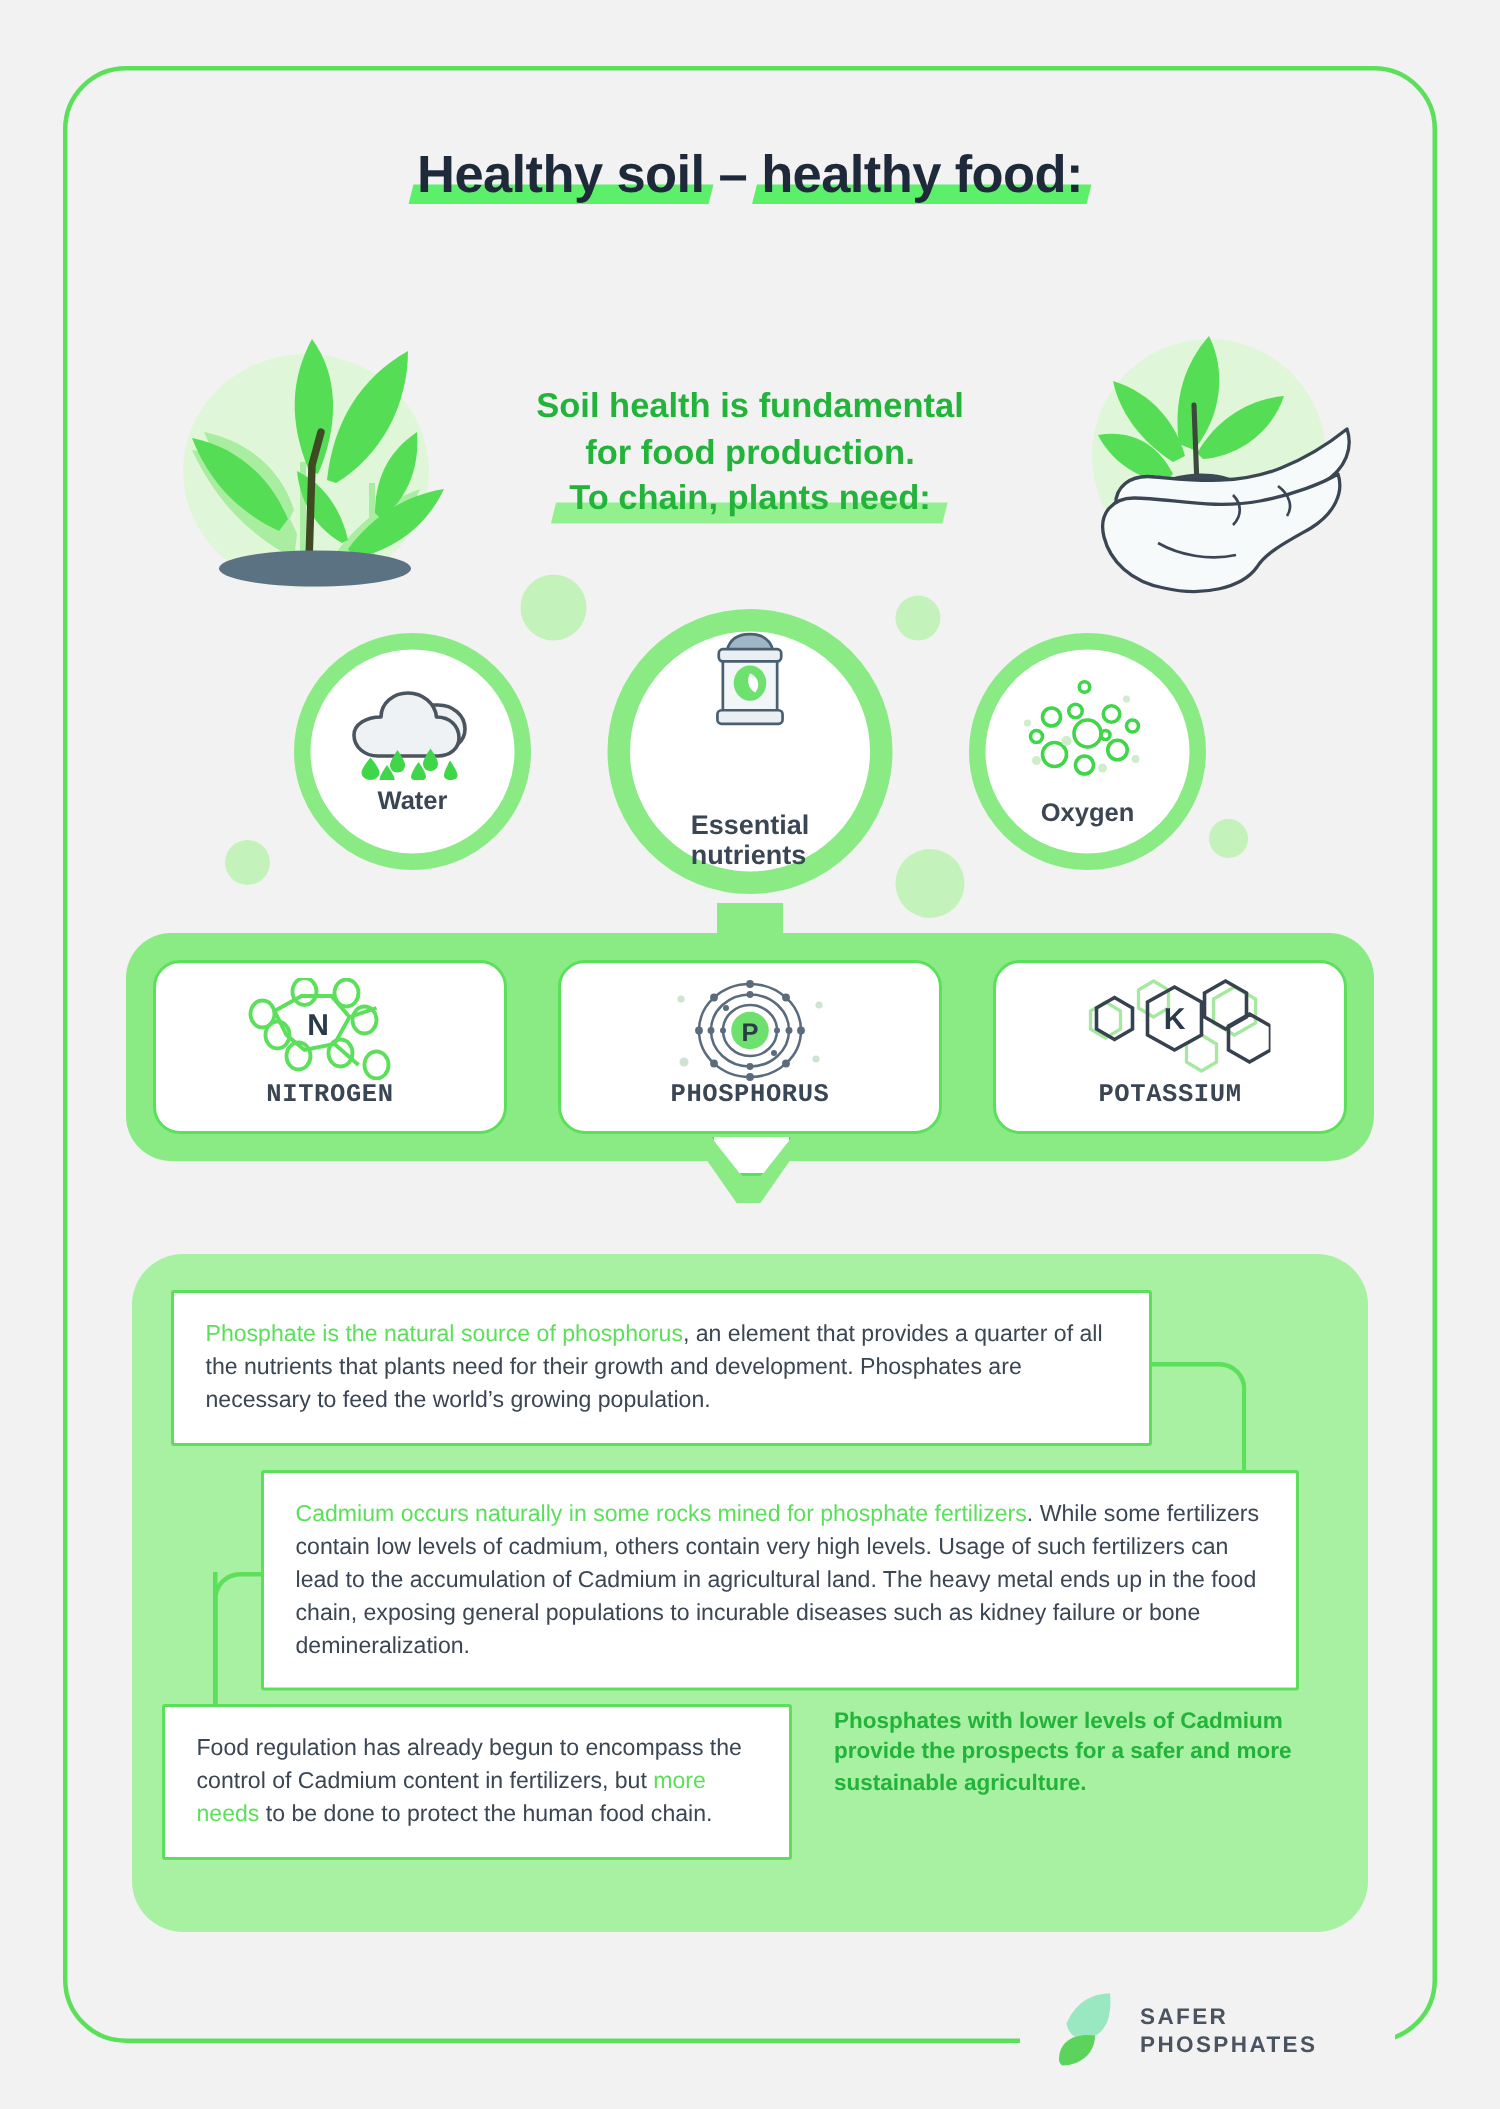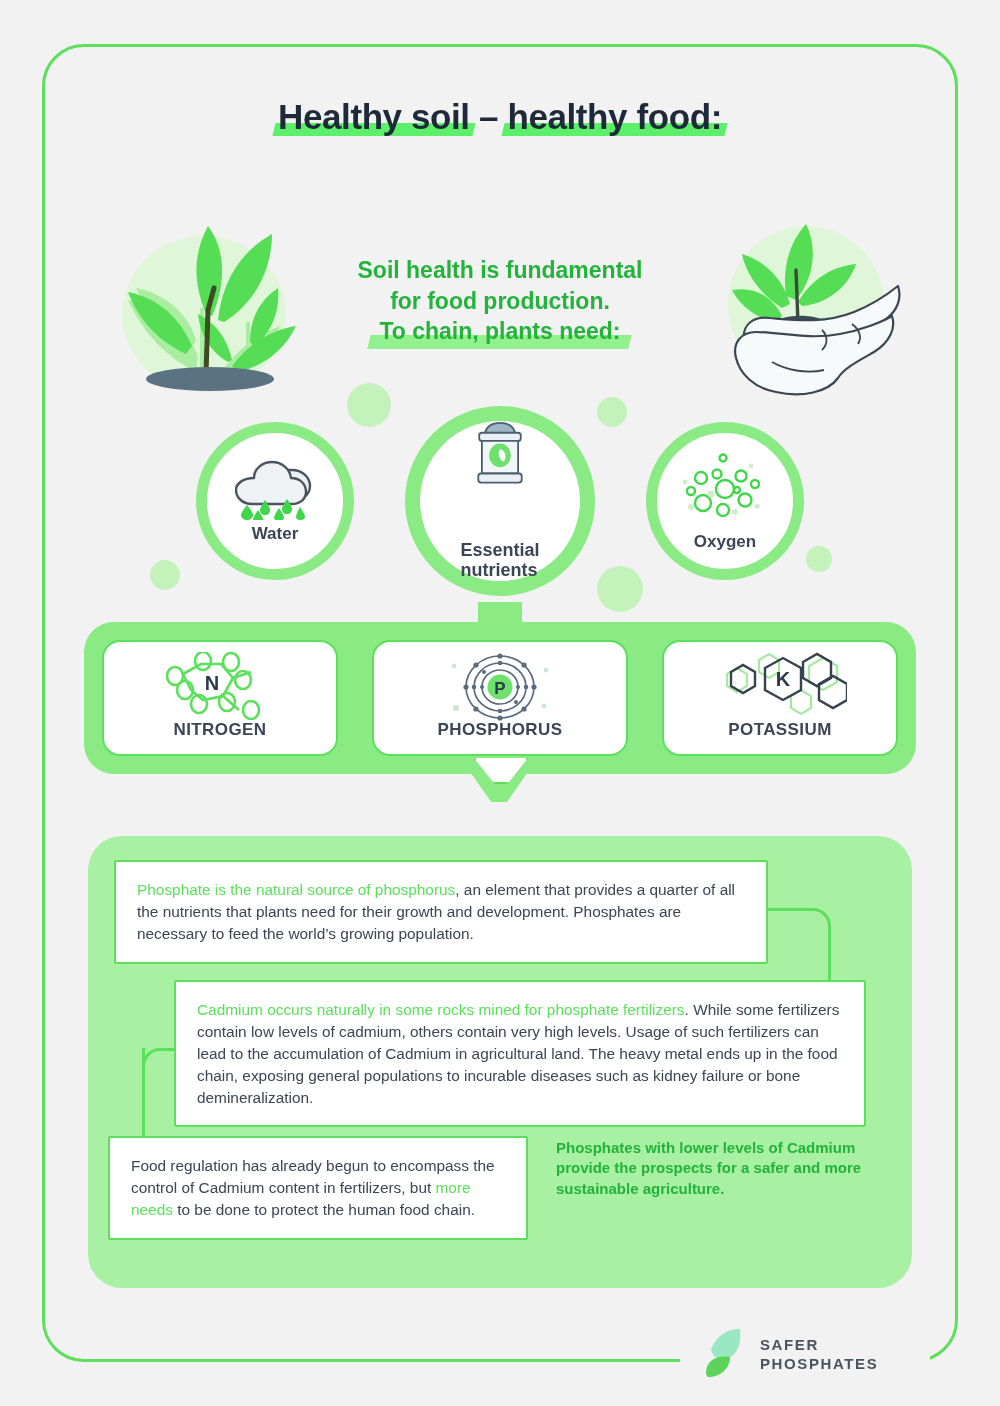--- a/index.html
+++ b/index.html
@@ -72,21 +72,21 @@
     position:absolute;left:84px;top:622px;width:832px;height:152px;
     background:#8aeb84;border-radius:30px;
   }
   .npk-card{
     position:absolute;background:#fff;border:2px solid #5ce05c;
     border-radius:18px;box-sizing:border-box;
     display:flex;flex-direction:column;align-items:center;justify-content:flex-start;
   }
   .npk-label{
     font-size:17px;font-weight:bold;color:#3b4654;letter-spacing:.4px;
-    position:absolute;bottom:14px;left:0;right:0;text-align:center;
+    position:absolute;bottom:14px;left:0;right:0;text-align:center;font-family:Liberation Mono, monospace;
   }
   .npk-icon{margin-top:10px;}
   
   .npk-pointer{
     position:absolute;left:466px;top:766px;width:66px;height:36px;
     background:#8aeb84;
     clip-path:polygon(0 0,100% 0,62% 100%,38% 100%);
   }
   .npk-pointer-in{
     position:absolute;left:474px;top:758px;width:50px;height:24px;

